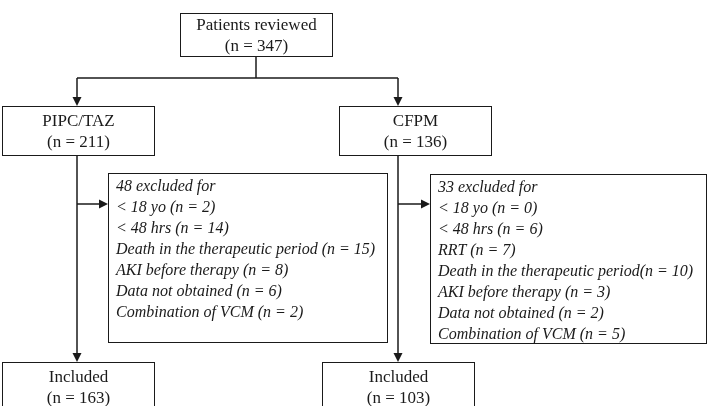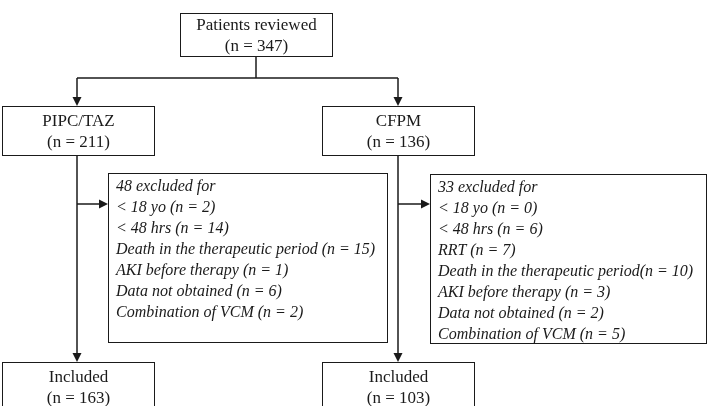--- a/index.html
+++ b/index.html
@@ -41,21 +41,21 @@
     line-height: 21px;
     padding: 1px 2px 0 7px;
     text-align: left;
     white-space: nowrap;
     font-style: italic;
   }
   .listbox div { height: 21px; }
 
   #box-patients   { left: 180px; top: 5px;   width: 153px; height: 44px; }
   #box-pipc       { left: 2px;   top: 98px;  width: 153px; height: 50px; }
-  #box-cfpm       { left: 322px; top: 98px;  width: 153px; height: 50px; text-align: right; }
+  #box-cfpm       { left: 339px; top: 98px;  width: 153px; height: 50px; text-align: right; }
   #box-excl-left  { left: 108px; top: 165px; width: 280px; height: 170px; }
   #box-excl-right { left: 430px; top: 166px; width: 277px; height: 170px; }
   #box-incl-left  { left: 2px;   top: 354px; width: 153px; height: 49px; }
   #box-incl-right { left: 322px; top: 354px; width: 153px; height: 49px; }
 
   #connectors {
     position: absolute;
     left: 0; top: 0;
     width: 709px;
     height: 406px;
@@ -107,21 +107,21 @@
   <div class="node" id="box-cfpm">
     <span>CFPM</span>
     <span>(n = 136)</span>
   </div>
 
   <div class="listbox" id="box-excl-left">
     <div>48 excluded for</div>
     <div>&lt; 18 yo (n = 2)</div>
     <div>&lt; 48 hrs (n = 14)</div>
     <div>Death in the therapeutic period (n = 15)</div>
-    <div>AKI before therapy (n = 1)</div>
+    <div>AKI before therapy (n = 8)</div>
     <div>Data not obtained (n = 6)</div>
     <div>Combination of VCM (n = 2)</div>
   </div>
 
   <div class="listbox" id="box-excl-right">
     <div>33 excluded for</div>
     <div>&lt; 18 yo (n = 0)</div>
     <div>&lt; 48 hrs (n = 6)</div>
     <div>RRT (n = 7)</div>
     <div>Death in the therapeutic period(n = 10)</div>

